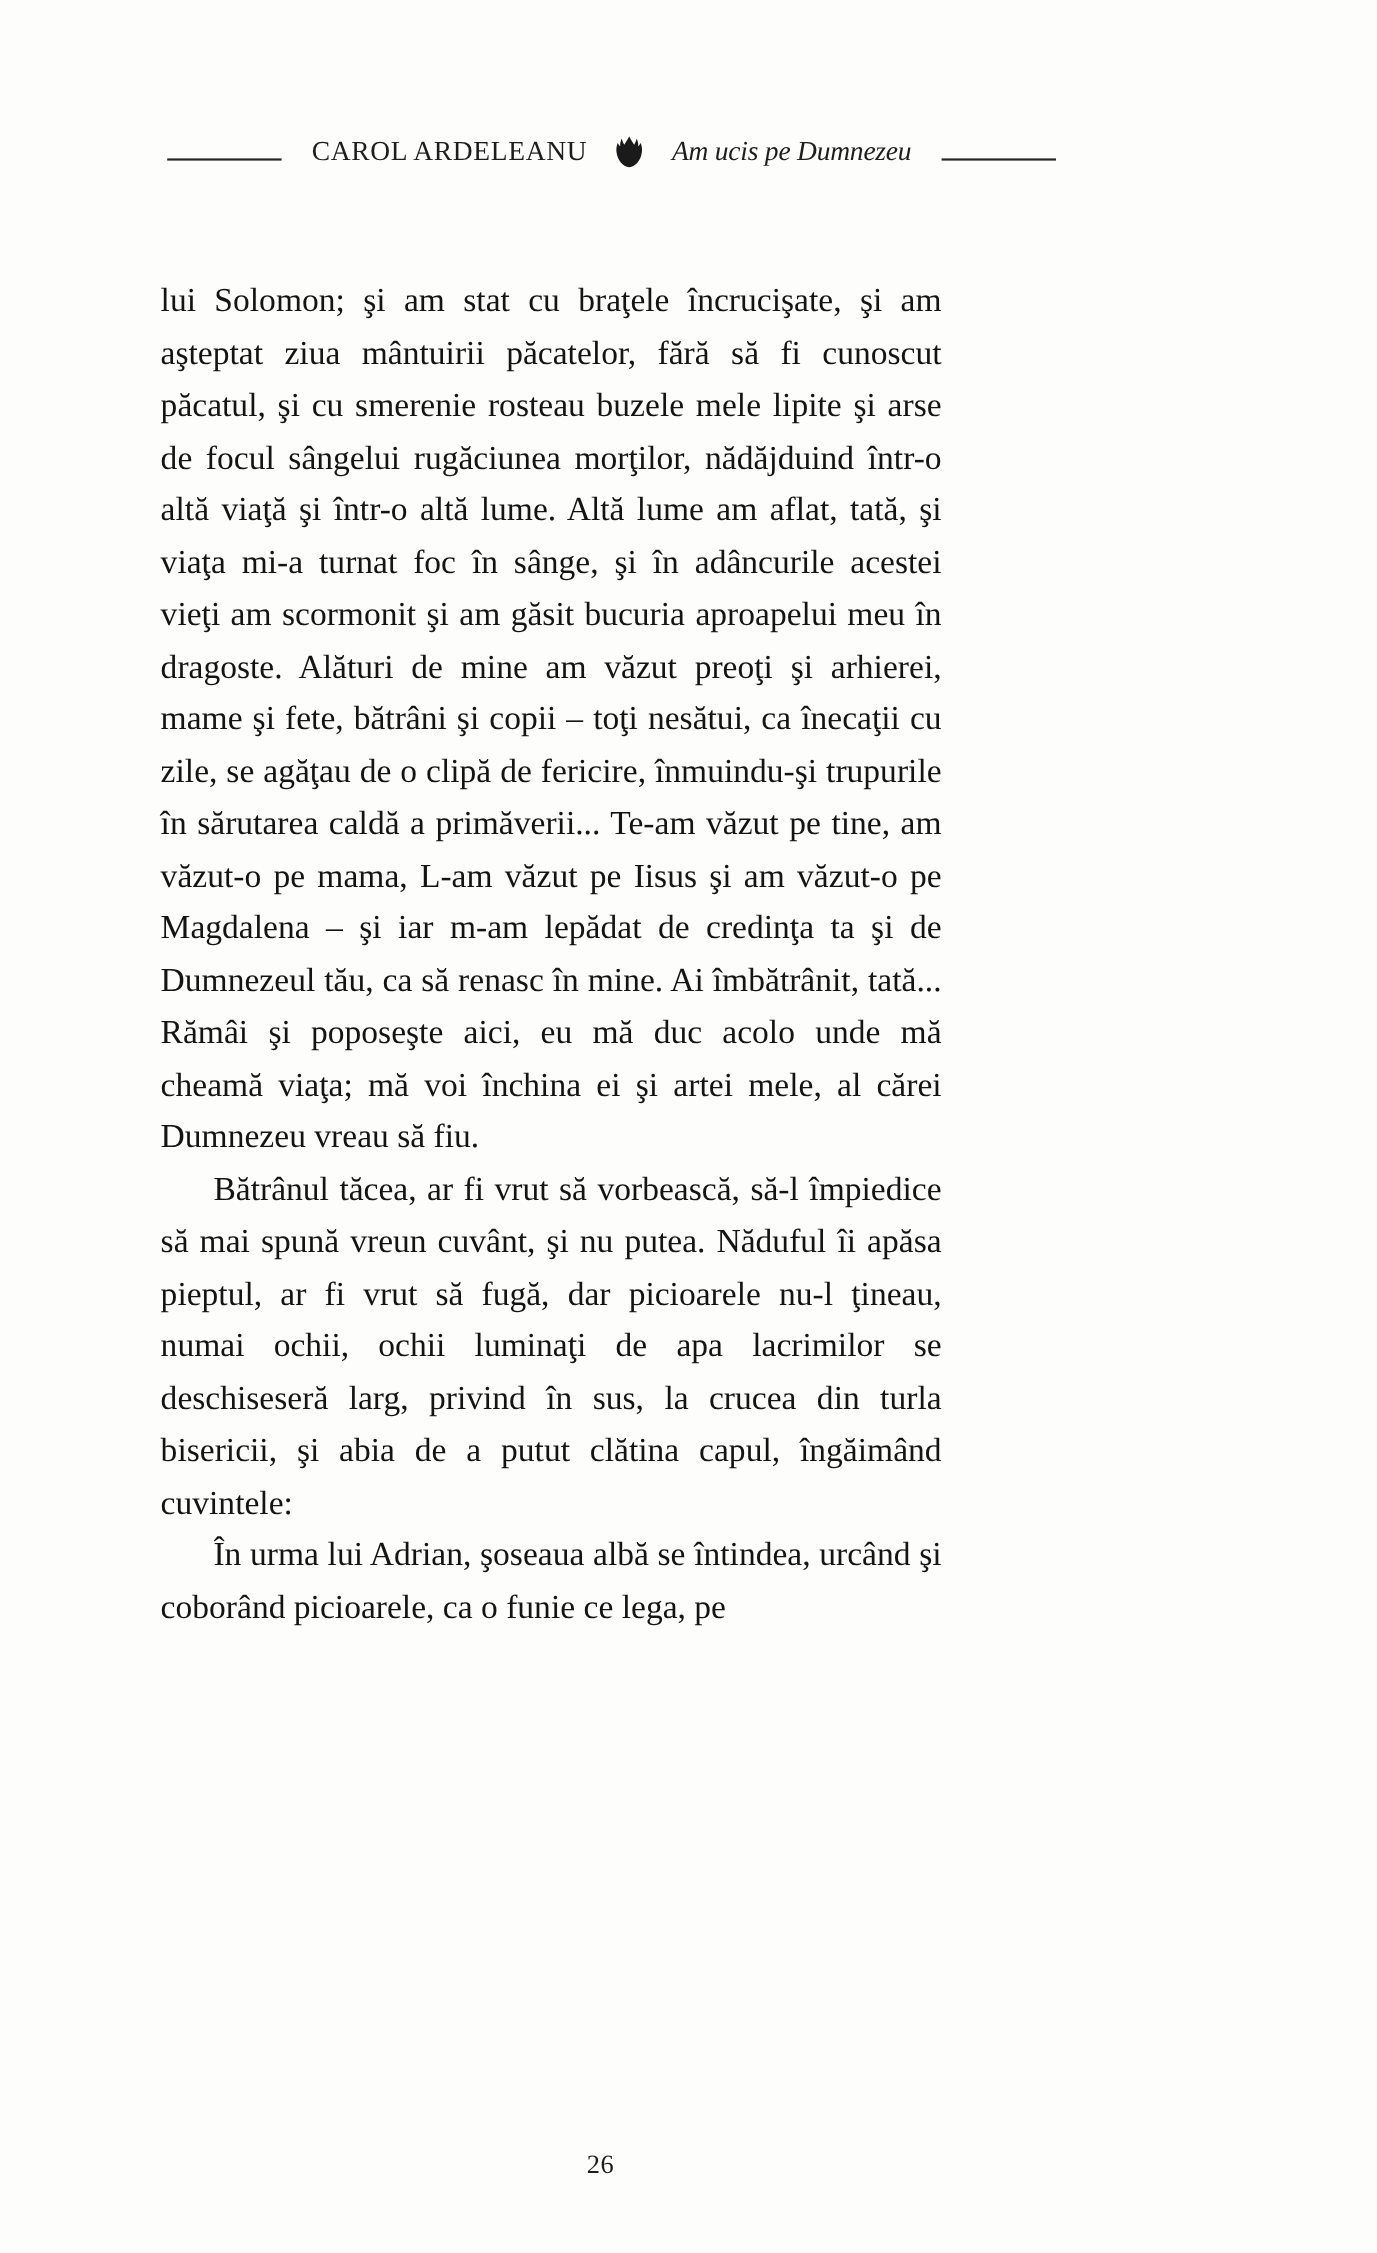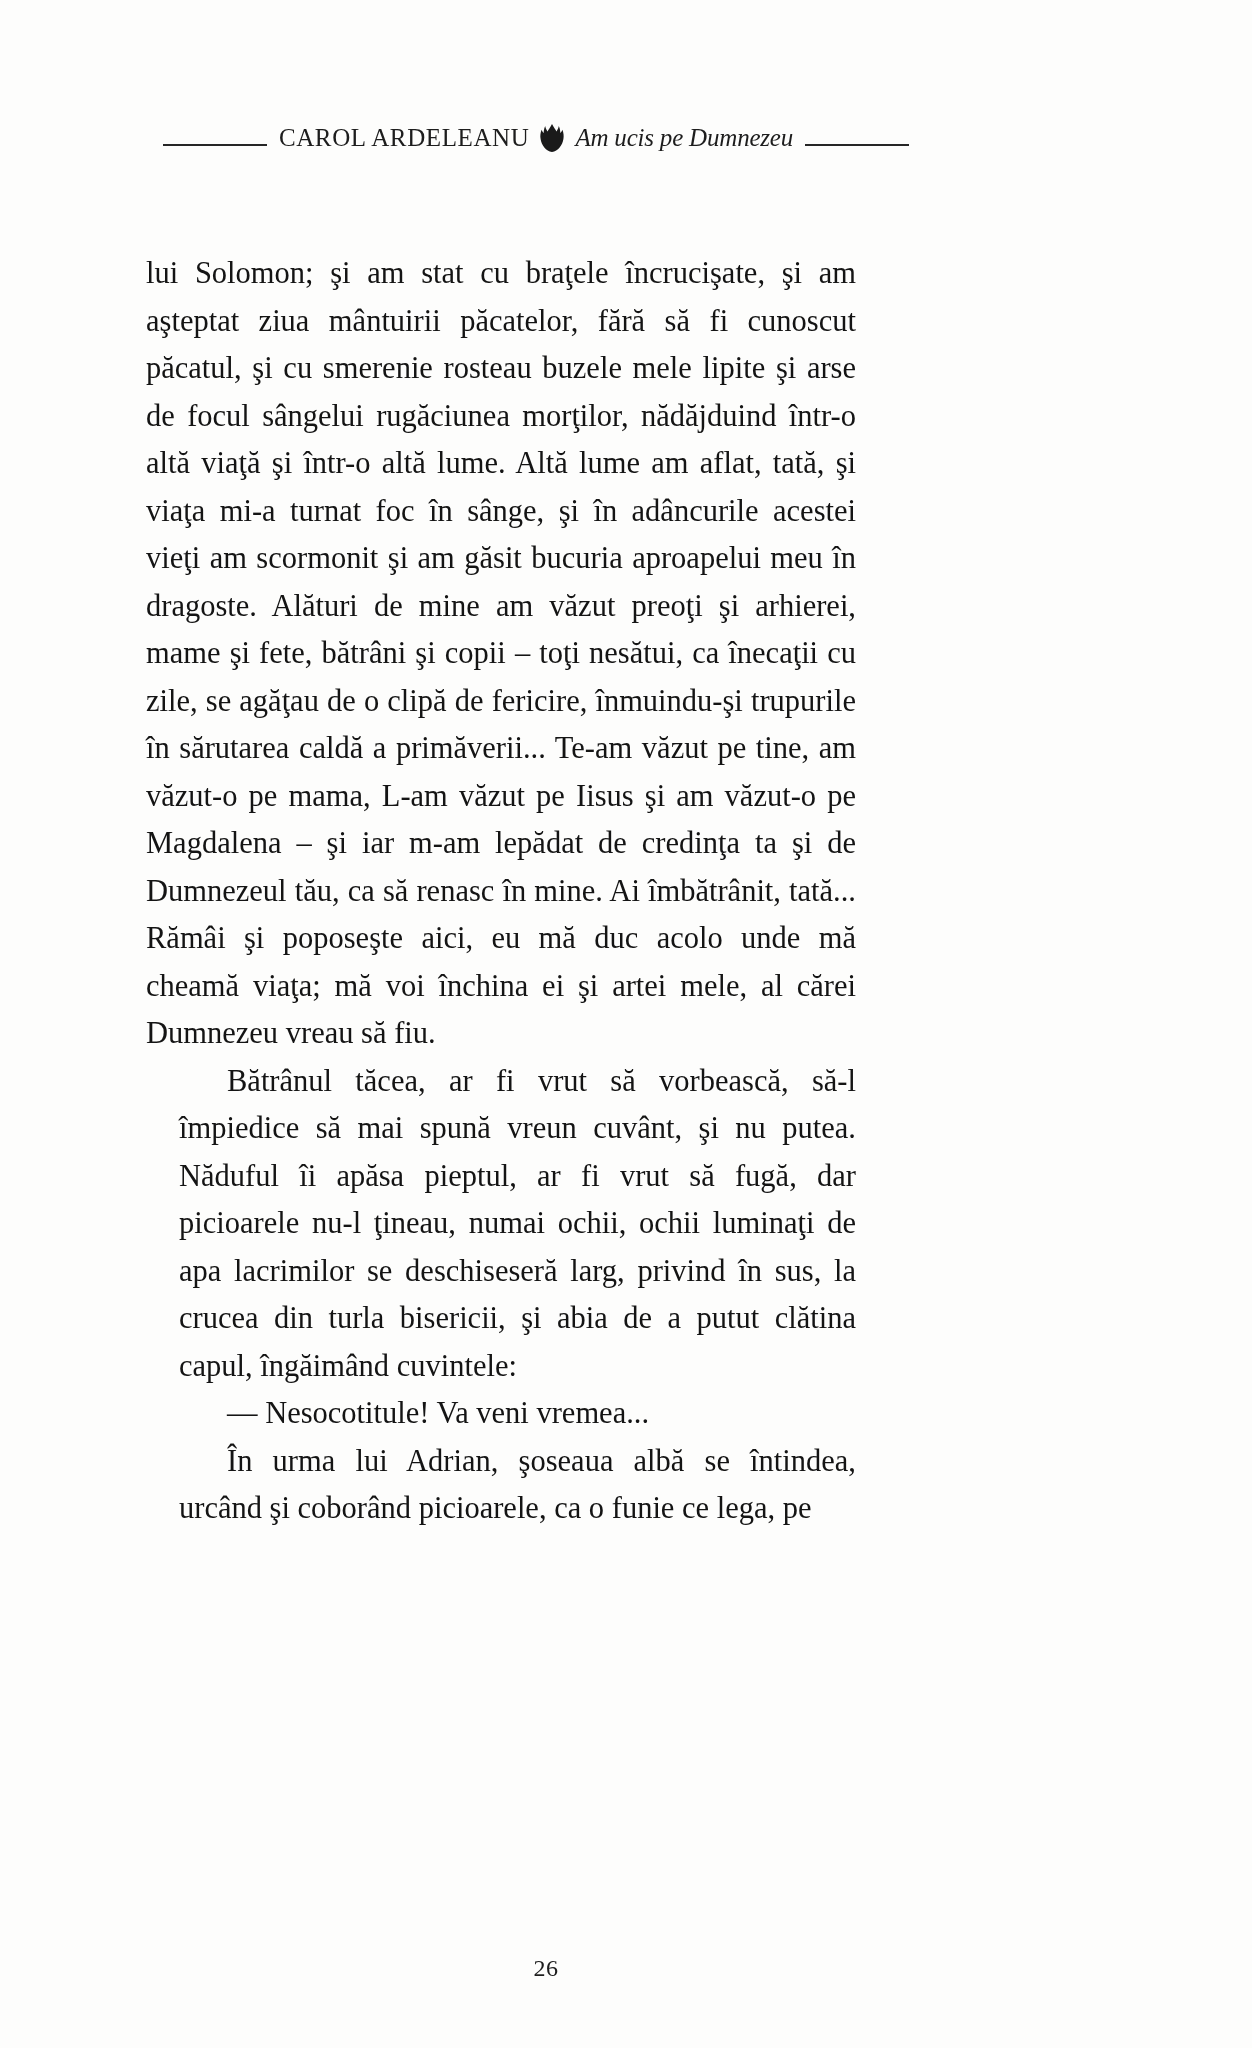--- a/index.html
+++ b/index.html
@@ -18,26 +18,26 @@
   .page {
     position: relative;
     width: 1252px;
     height: 2048px;
     background: #fdfdfc;
   }
 
   
   .running-header {
     position: absolute;
-    left: 132px;
+    left: 152px;
     top: 118px;
     width: 808px;
     display: flex;
     align-items: center;
-    justify-content: center;
+    justify-content: space-between;
     gap: 10px;
     height: 40px;
   }
   .rule {
     height: 2px;
     background: #262626;
     flex: 0 0 104px;
     margin-top: 14px;
   }
   .rule-left { margin-right: 2px; }
@@ -76,21 +76,21 @@
   }
   .para {
     margin: 0;
     font-size: 30.5px;
     line-height: 47.5px;
     text-align: justify;
     text-justify: inter-word;
     color: #141414;
     hyphens: manual;
   }
-  .para.indent { text-indent: 48px; margin-left: 33px; }
+  .para.indent { text-indent: 48px; }
   .para.cont   { text-indent: 0; }
 
   
   .folio {
     position: absolute;
     left: 0;
     top: 1955px;
     width: 1092px;
     text-align: center;
     font-size: 24px;
@@ -116,19 +116,18 @@
                  C16.5 6.5 15 5 13 1 Z" fill="#1a1a1a"></path>
       </svg>
     </span>
     <span class="hdr-title">Am ucis pe Dumnezeu</span>
     <div class="rule rule-right"></div>
   </div>
 
   <div class="body-area">
     <p class="para cont">lui Solomon; şi am stat cu braţele încrucişate, şi am aşteptat ziua mântuirii păcatelor, fără să fi cunoscut păcatul, şi cu smerenie rosteau buzele mele lipite şi arse de focul sângelui rugăciunea morţilor, nădăjduind într-o altă viaţă şi într-o altă lume. Altă lume am aflat, tată, şi viaţa mi-a turnat foc în sânge, şi în adâncurile acestei vieţi am scormonit şi am găsit bucuria aproapelui meu în dragoste. Alături de mine am văzut preoţi şi arhierei, mame şi fete, bătrâni şi copii – toţi nesătui, ca înecaţii cu zile, se agăţau de o clipă de fericire, înmuindu-şi trupurile în sărutarea caldă a primăverii... Te-am văzut pe tine, am văzut-o pe mama, L-am văzut pe Iisus şi am văzut-o pe Magdalena – şi iar m-am lepădat de credinţa ta şi de Dumnezeul tău, ca să renasc în mine. Ai îmbătrânit, tată... Rămâi şi poposeşte aici, eu mă duc acolo unde mă cheamă viaţa; mă voi închina ei şi artei mele, al cărei Dumnezeu vreau să fiu.</p>
     <p class="para indent">Bătrânul tăcea, ar fi vrut să vorbească, să-l împiedice să mai spună vreun cuvânt, şi nu putea. Năduful îi apăsa pieptul, ar fi vrut să fugă, dar picioarele nu-l ţineau, numai ochii, ochii luminaţi de apa lacrimilor se deschiseseră larg, privind în sus, la crucea din turla bisericii, şi abia de a putut clătina capul, îngăimând cuvintele:</p>
-    <p class="para indent">— Nesocotitule! Va veni vremea...</p>
     <p class="para indent">În urma lui Adrian, şoseaua albă se întindea, urcând şi coborând picioarele, ca o funie ce lega, pe</p>
   </div>
 
   <div class="folio">26</div>
 
 </div>
 
 </body></html>

